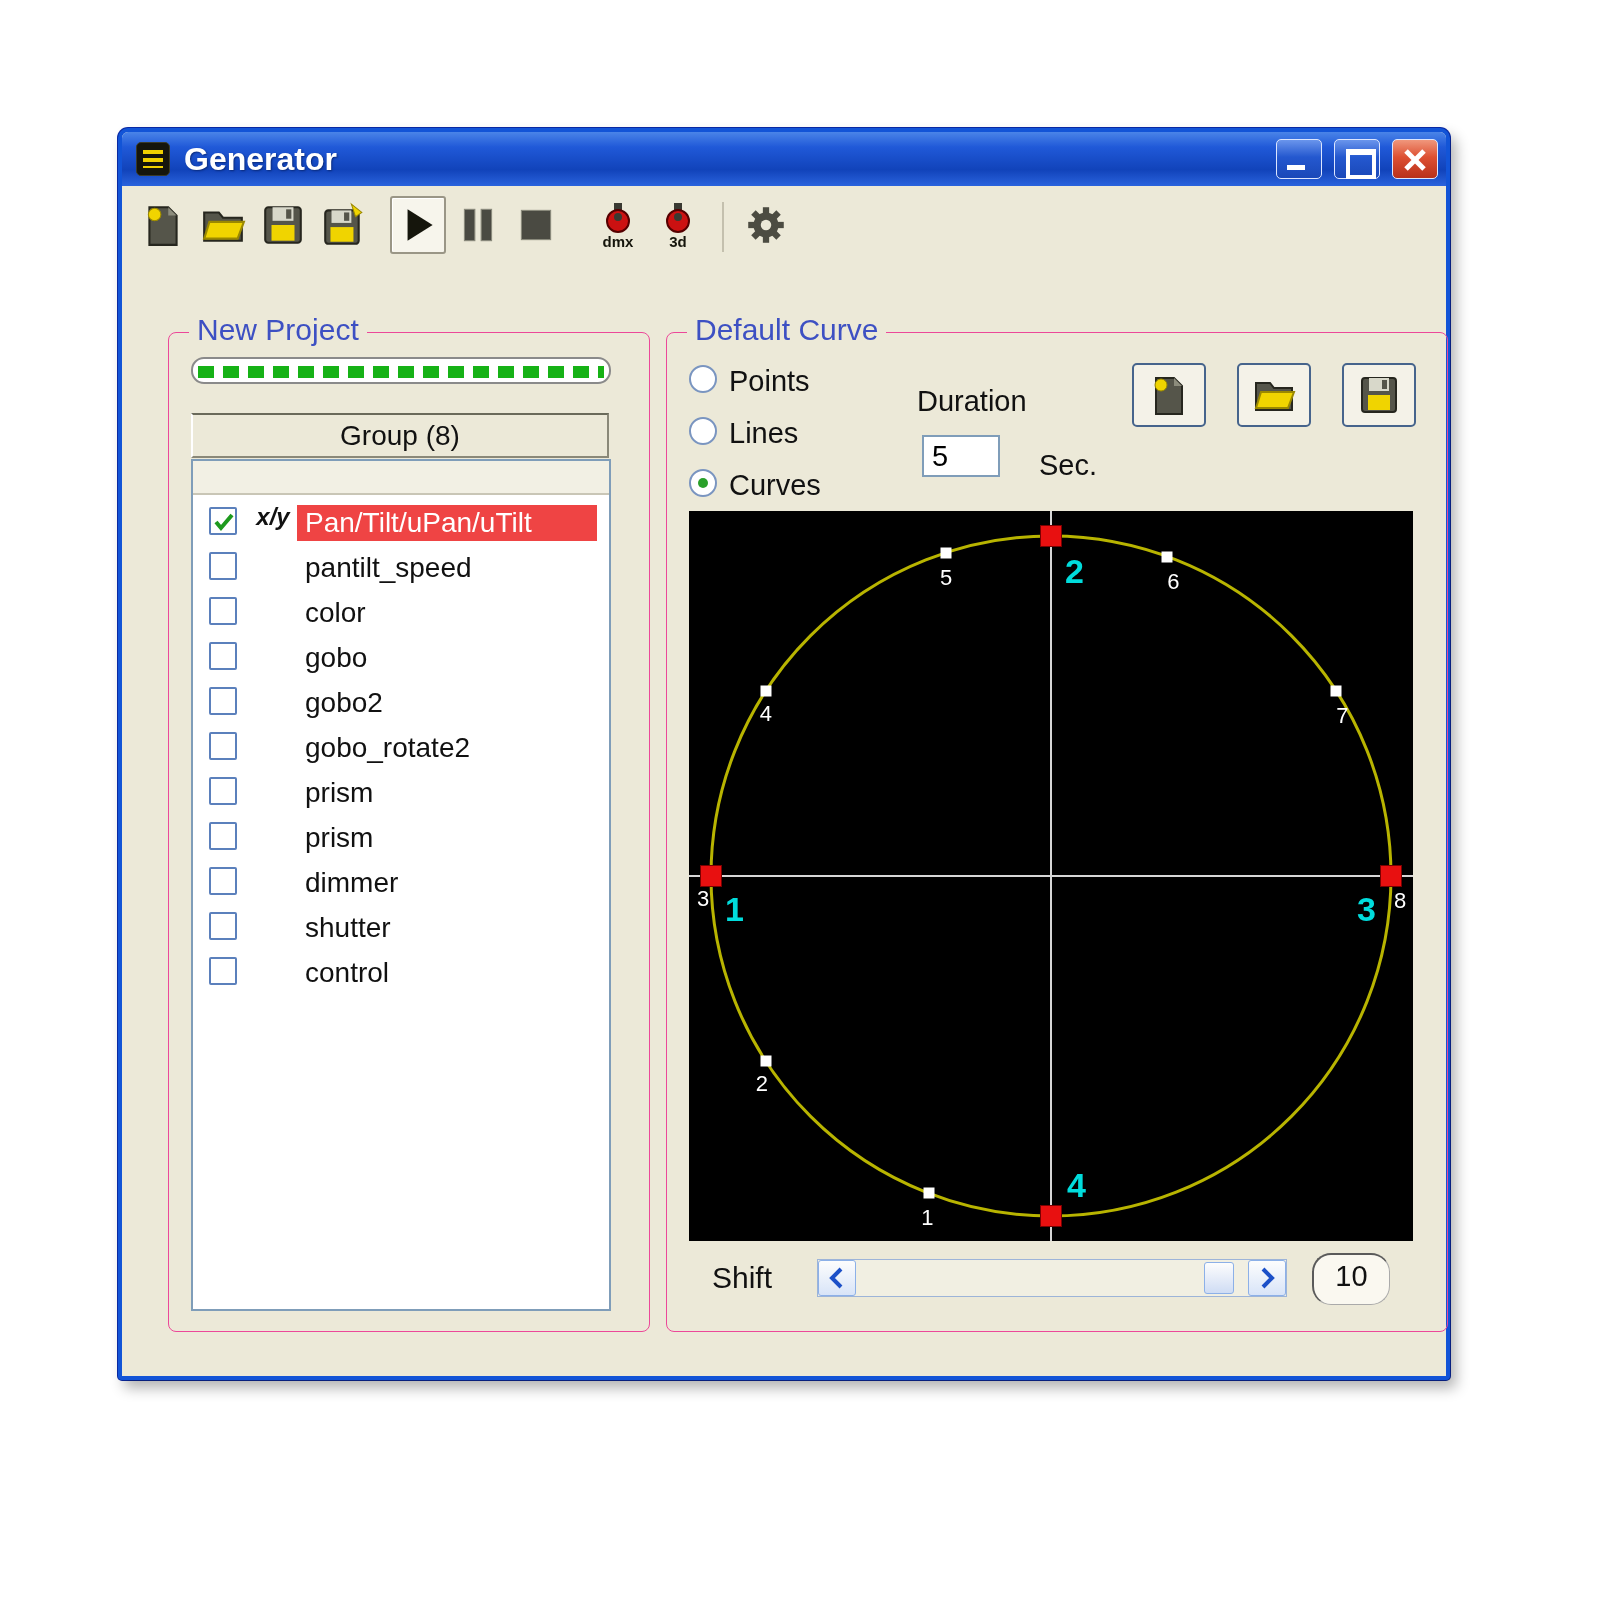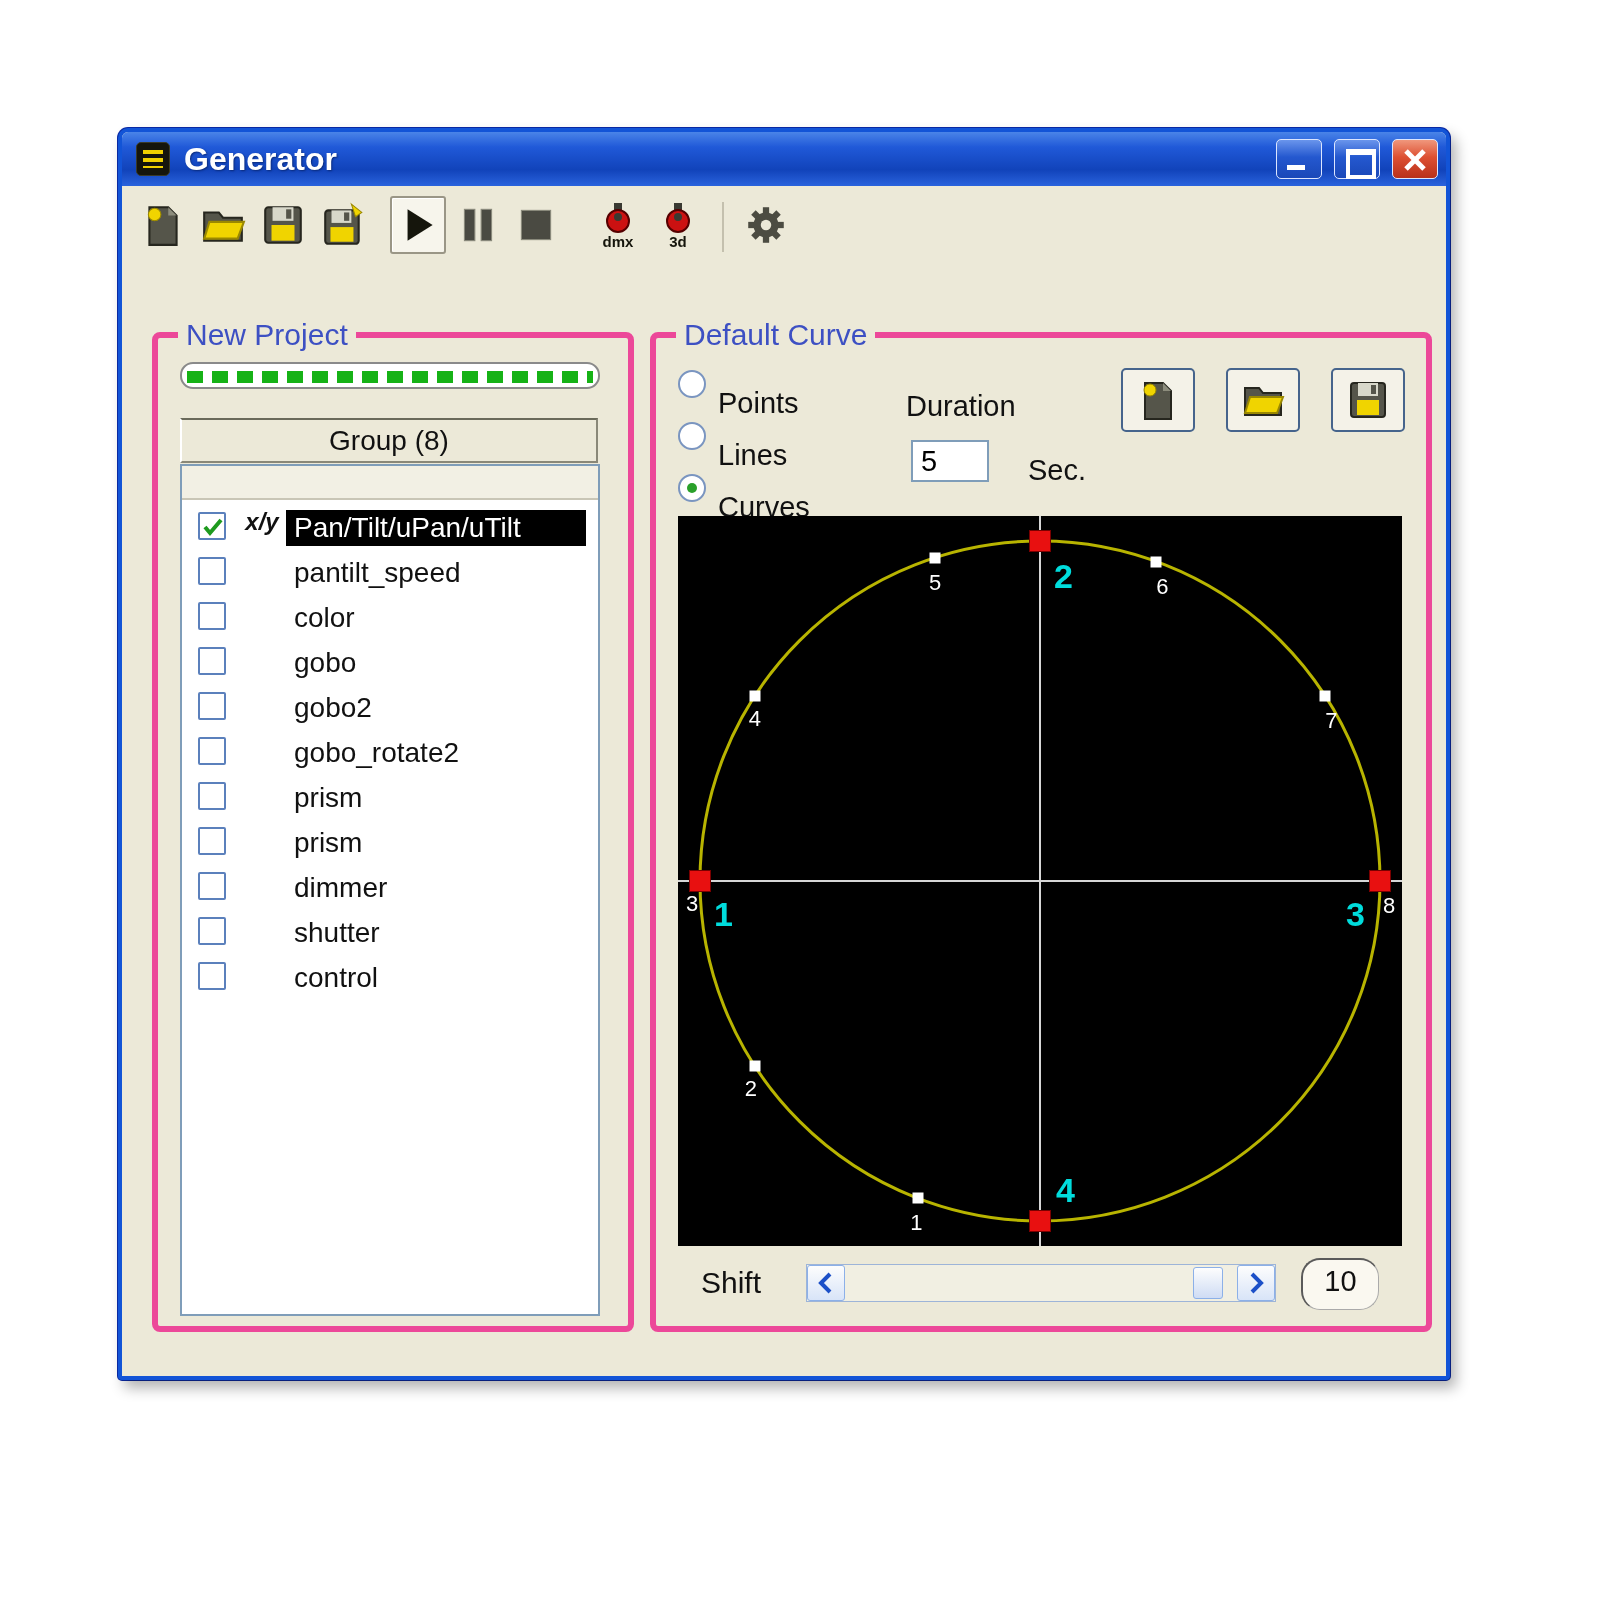--- a/index.html
+++ b/index.html
@@ -38,21 +38,21 @@
   .btn-close svg { position:absolute; left:9px; top:7px; }
   
   .toolbar { position:absolute; left:0; top:54px; width:100%; height:80px; background:#ece9d8; }
   .tbar-btn { position:absolute; top:10px; width:56px; height:58px; display:flex;
     align-items:center; justify-content:center; flex-direction:column; }
   .tbar-btn.framed { border:2px solid #9a9686; background:#f7f5ec; border-radius:3px;
     box-shadow:inset 1px 1px 0 #fff; }
   .knob-label { font-size:15px; font-weight:700; color:#15150c; line-height:14px; }
   .tb-sep { position:absolute; left:600px; top:16px; width:2px; height:50px; background:#c4c0ae; }
   
-  .groupbox { position:absolute; border:6px solid #ec4899; border-radius:8px; }
+  .groupbox { position:absolute; border:1px solid #ec4899; border-radius:8px;margin-left:16px; }
   .gb-title { position:absolute; top:-20px; left:20px; background:#ece9d8; padding:0 8px;
     color:#3d50c3; font-size:30px; }
   
   .progress { position:absolute; left:22px; top:24px; width:420px; height:27px;
     border:2px solid #8a8a8a; border-radius:13px; background:#ffffff; overflow:hidden; }
   .progress .dashes { position:absolute; left:5px; top:7px; right:5px; height:12px;
     background:repeating-linear-gradient(90deg,#16b216 0 16px,#ffffff 16px 25px); }
   .group-btn { position:absolute; left:22px; top:80px; width:418px; height:45px;
     background:#ece9d8; border:2px solid; border-color:#ffffff #8a8878 #8a8878 #ffffff;
     border-top-color:#6a6a5a; font-size:28px; color:#111; text-align:center; line-height:41px; }
@@ -62,29 +62,29 @@
     background:#f2f0e4; border-bottom:2px solid #c9c6b6; }
   .list-row { position:absolute; left:0; width:100%; height:45px; }
   .cb { position:absolute; left:16px; top:8px; width:28px; height:28px; background:#fff;
     border:2px solid #5b80bc; border-radius:2px; }
   .cb svg { display:none; position:absolute; left:2px; top:2px; }
   .cb.checked svg { display:block; }
   .xy { position:absolute; left:58px; top:4px; width:44px; text-align:center;
     font-size:24px; font-weight:700; font-style:italic; color:#111; }
   .row-label { position:absolute; left:104px; top:6px; font-size:28px; color:#111;
     padding:2px 8px; white-space:nowrap; }
-  .row-label.selected { background:#000000; color:#ffffff; min-width:300px; }
+  .row-label.selected { background:#ef4444; color:#ffffff; min-width:300px; }
   
   .radio-row { position:absolute; left:22px; height:32px; }
   .radio { position:absolute; left:0; top:0; width:28px; height:28px; border-radius:50%;
     background:#fff; border:2px solid #7a95c0; }
   .radio .dot { display:none; position:absolute; left:7px; top:7px; width:10px; height:10px;
     border-radius:50%; background:#2aa02a; }
   .radio.on .dot { display:block; }
-  .radio-label { position:absolute; left:40px; top:17px; font-size:29px; color:#111; }
+  .radio-label { position:absolute; left:40px; top:0; font-size:29px; color:#111; }
   .duration-label { position:absolute; left:250px; top:52px; font-size:29px; color:#111; }
   .textbox { position:absolute; left:255px; top:102px; width:78px; height:42px;
     border:2px solid #7f9db9; font-size:29px; padding:2px 8px;
     font-family:"Liberation Sans","DejaVu Sans",sans-serif; }
   .sec-label { position:absolute; left:372px; top:116px; font-size:29px; color:#111; }
   .mini-btn { position:absolute; top:30px; width:74px; height:64px; background:#f4f2e8;
     border:2px solid #46648c; border-radius:5px; display:flex; align-items:center; justify-content:center; }
   
   .canvas { position:absolute; left:22px; top:178px; width:724px; height:730px;
     background:#000000; }

